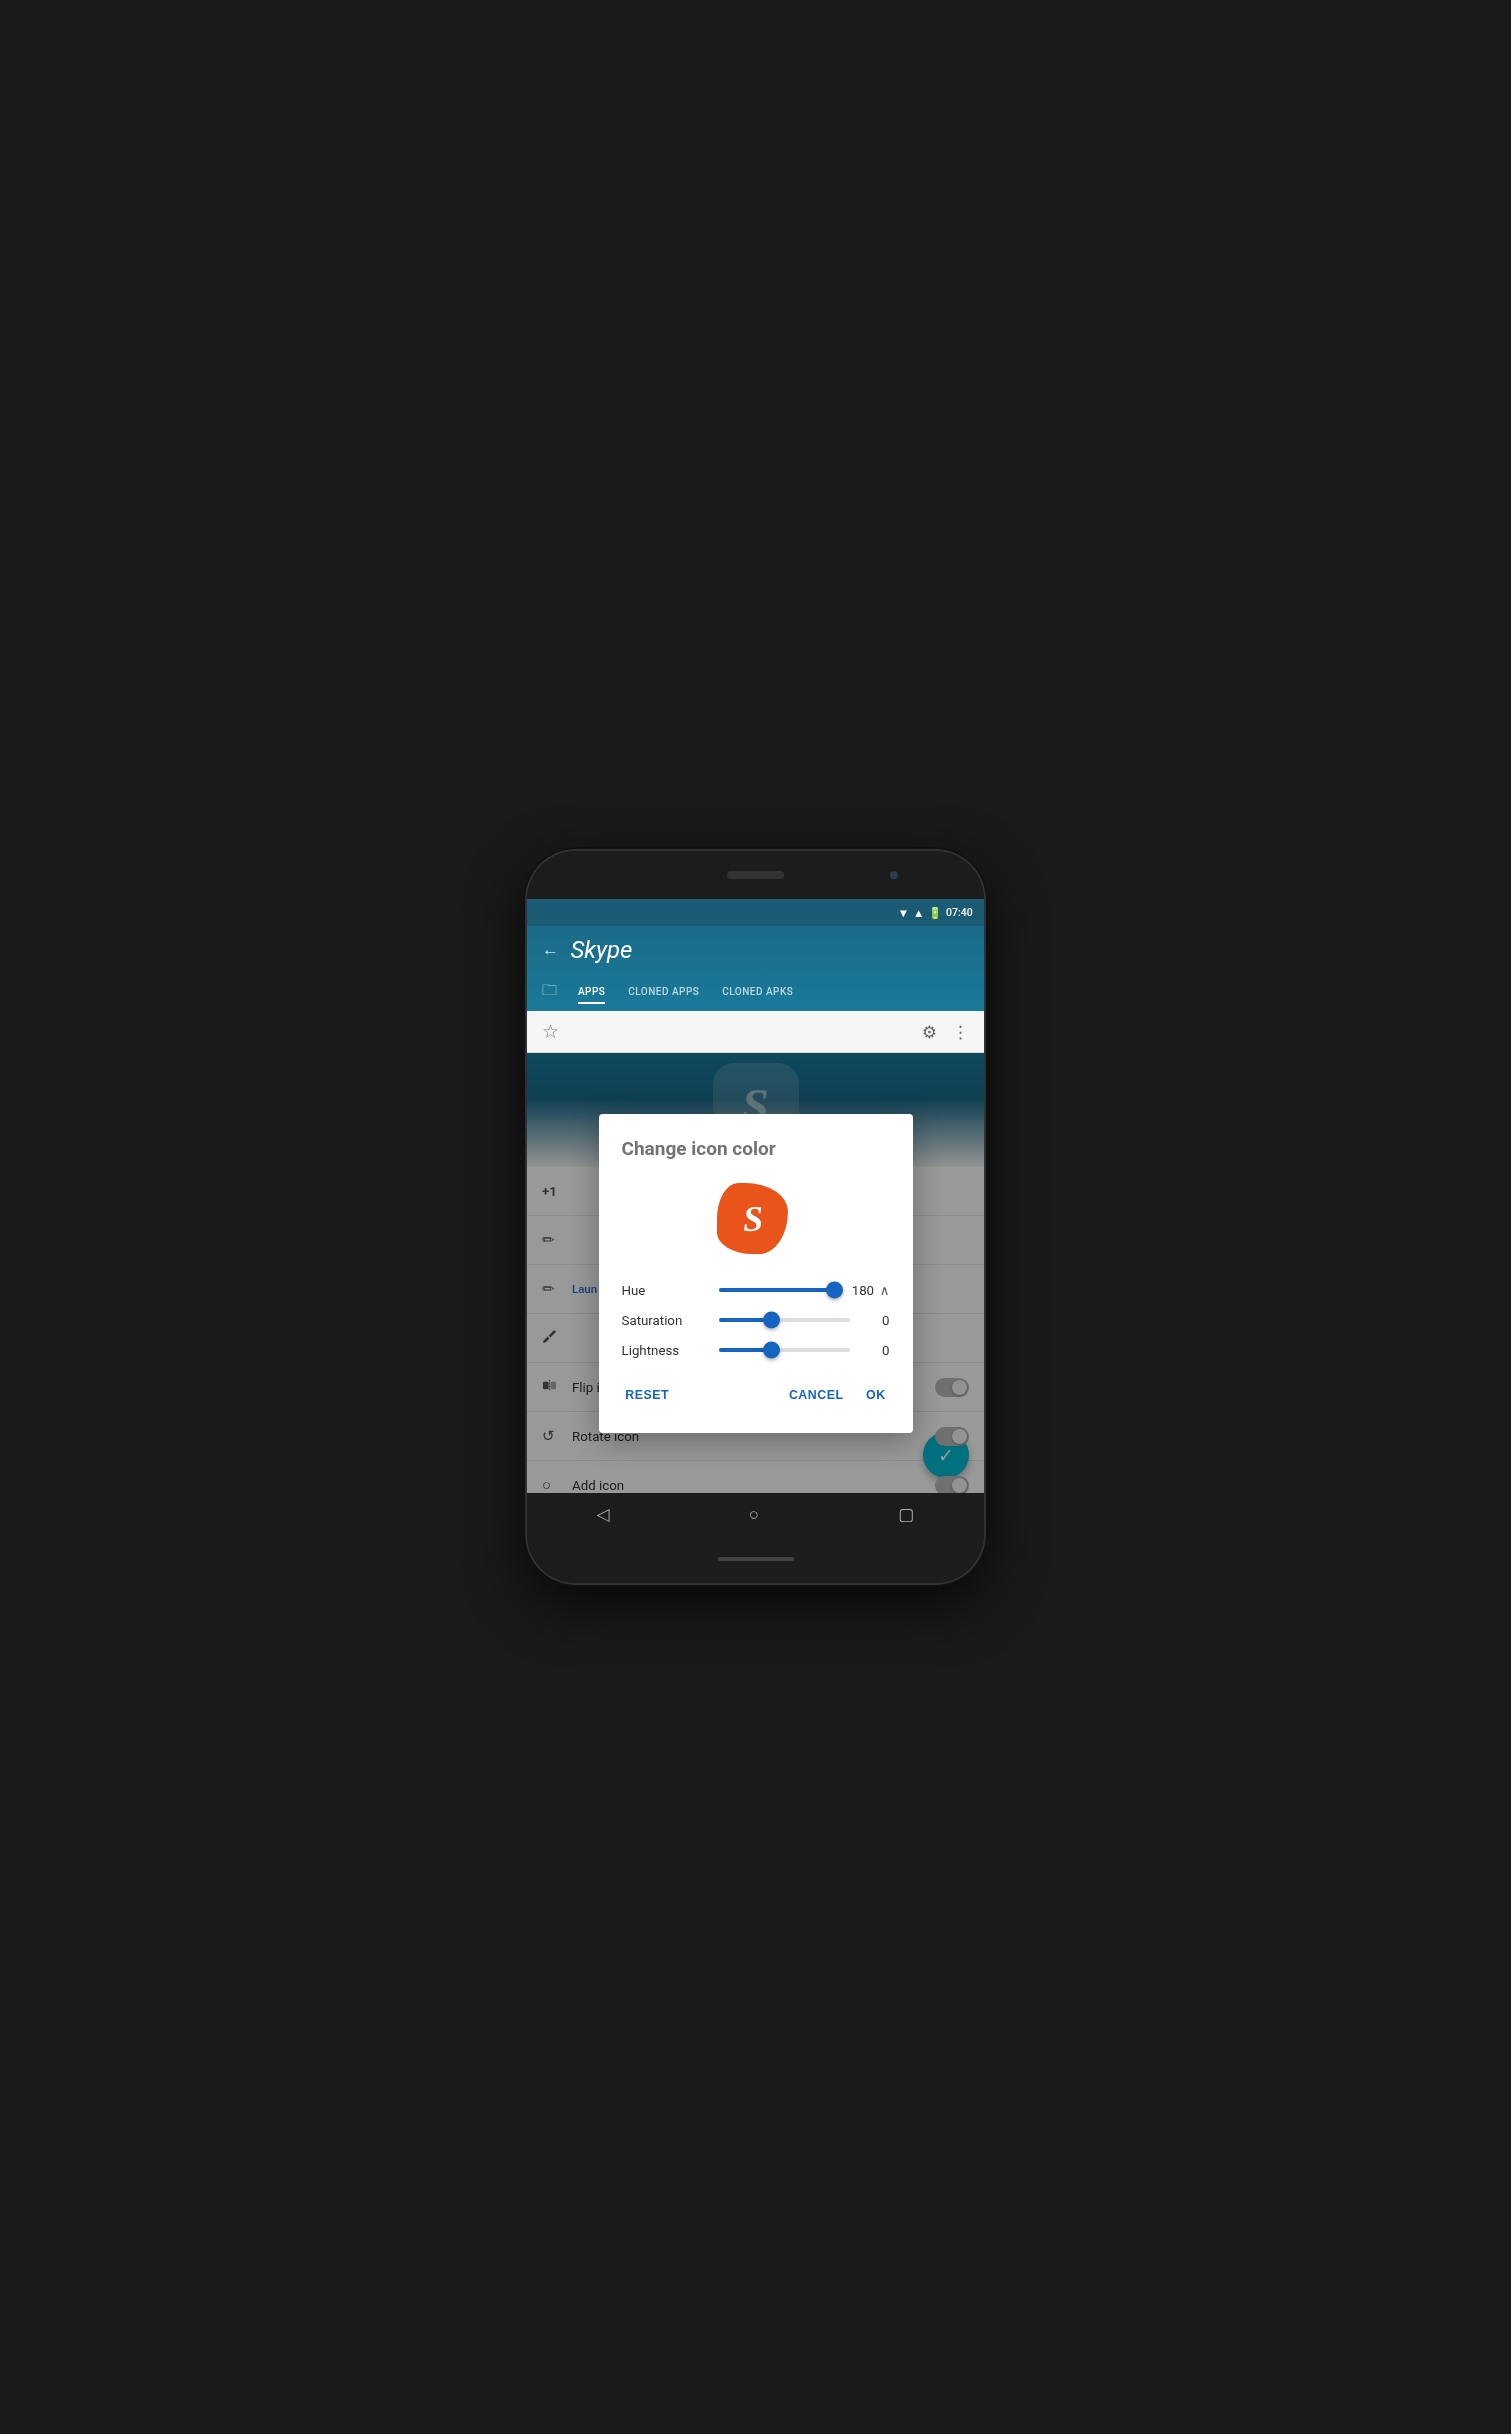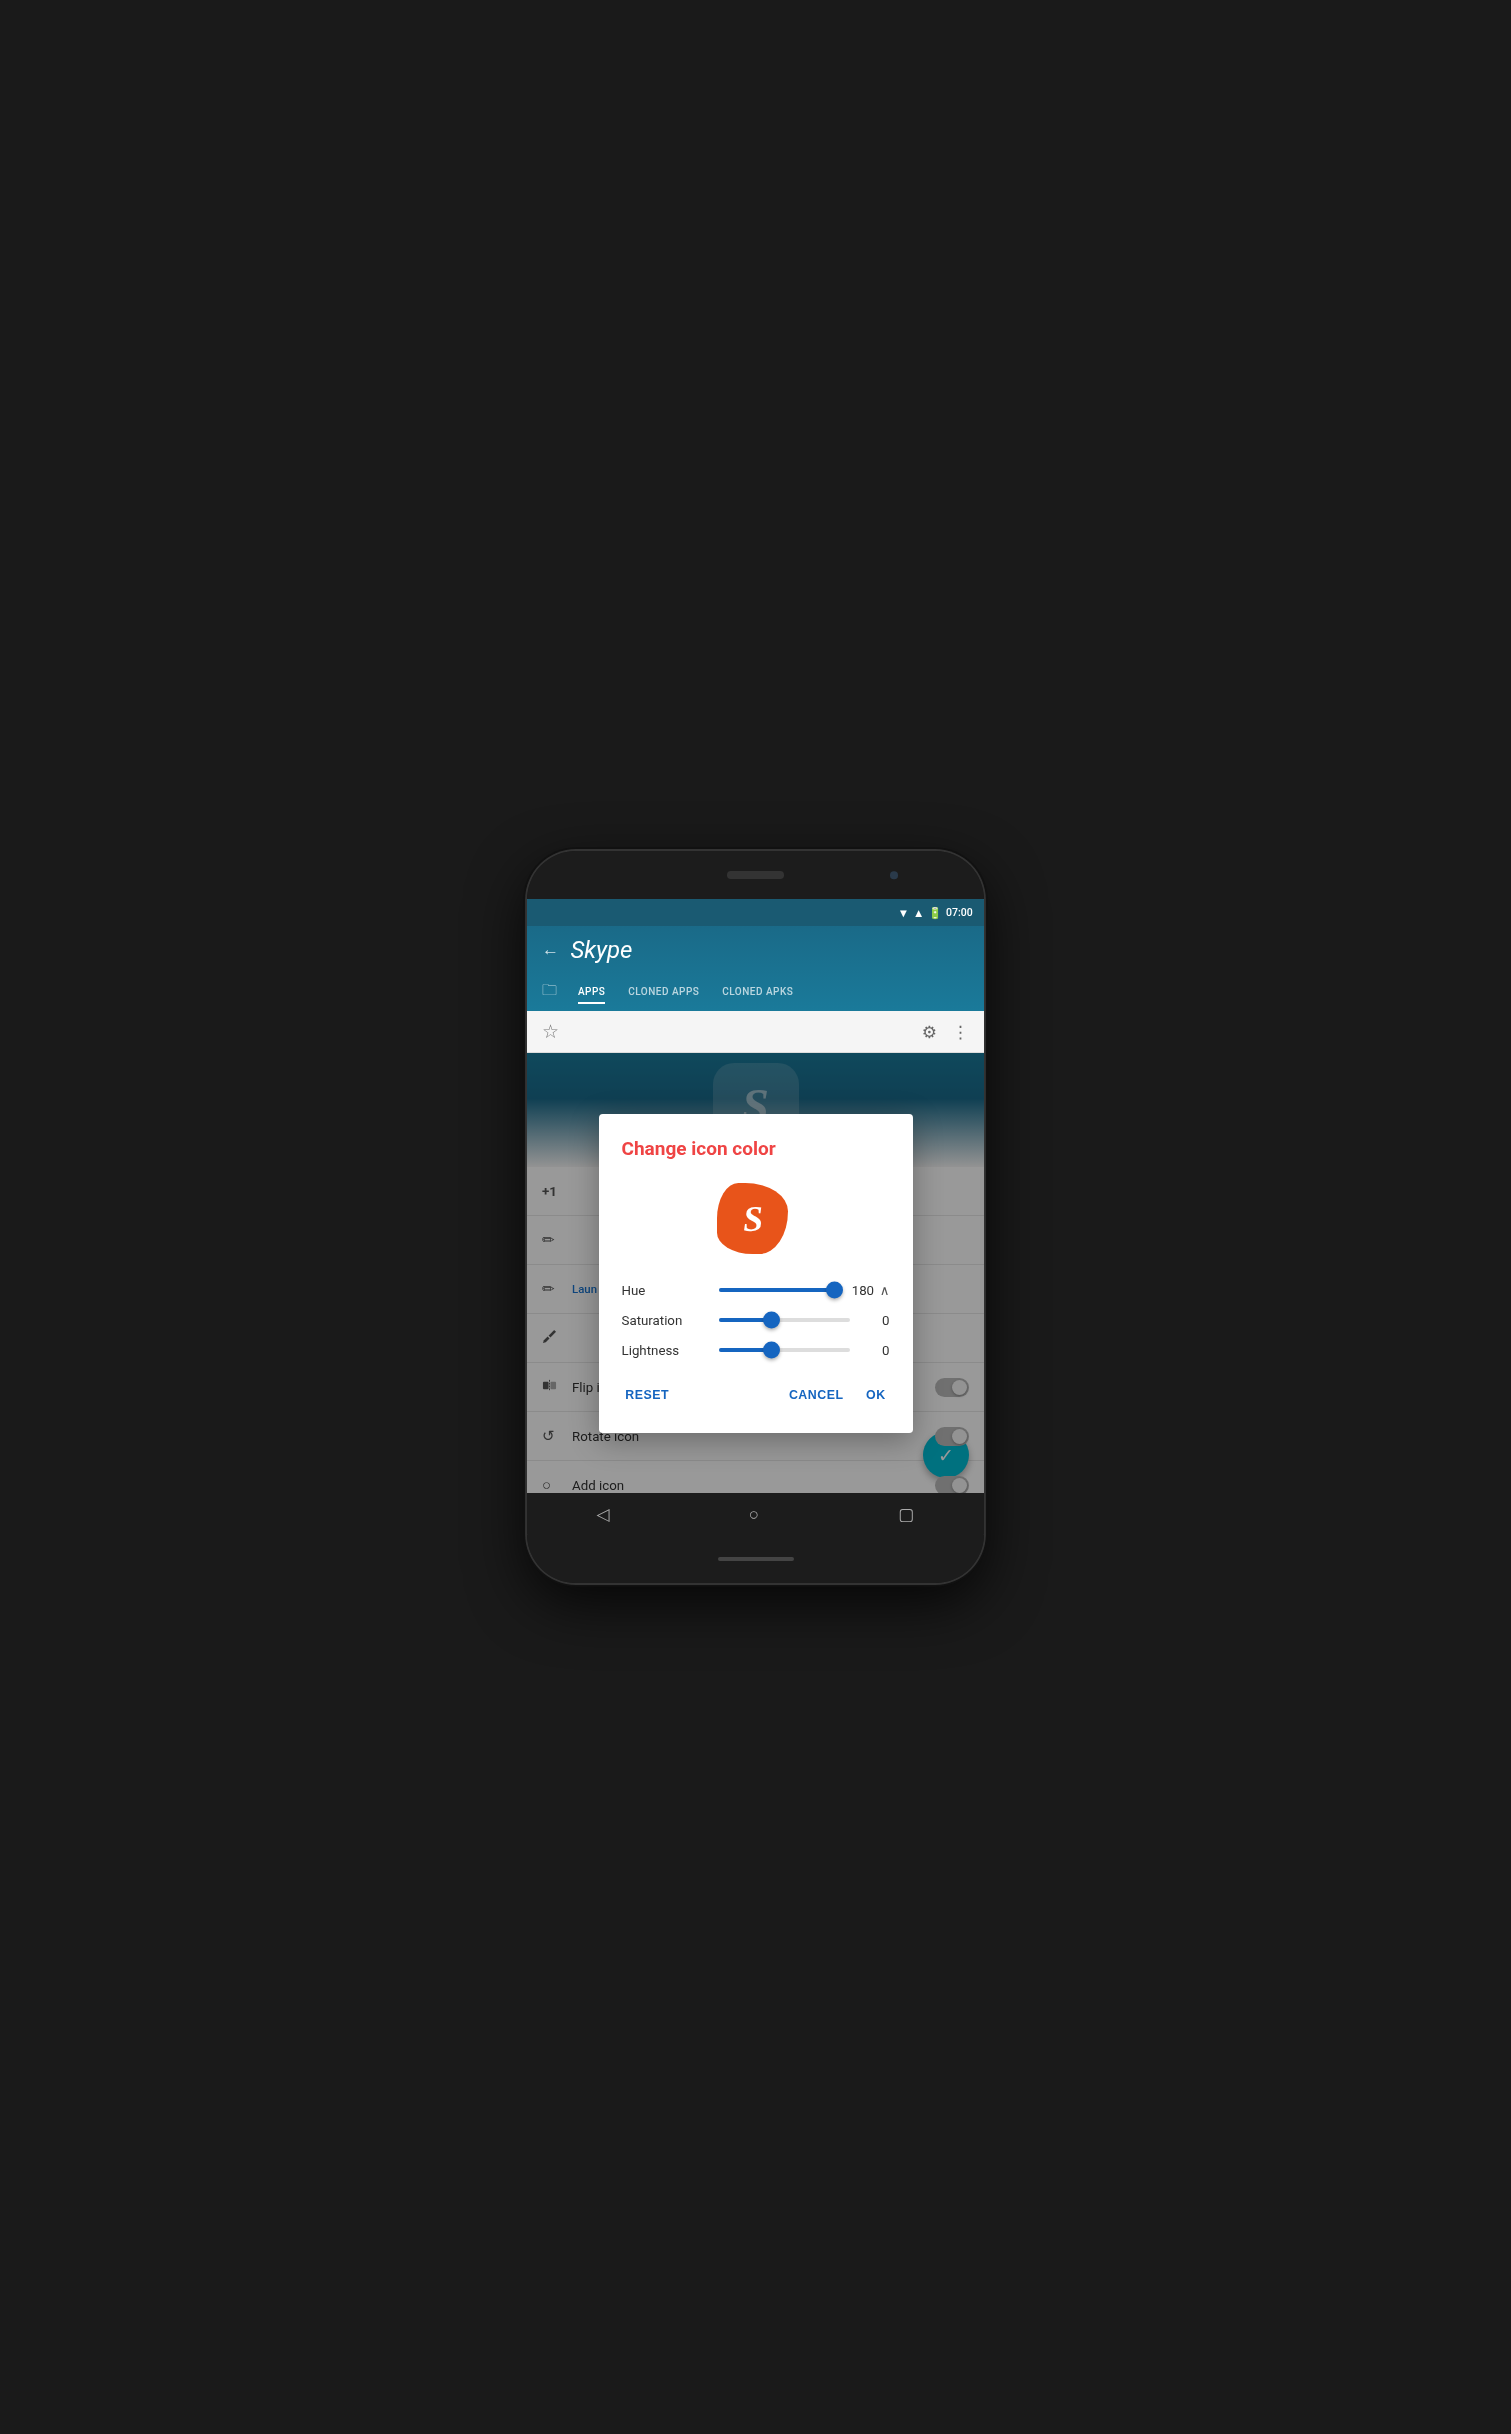--- a/index.html
+++ b/index.html
@@ -292,21 +292,21 @@
       background: white;
       border-radius: 3.8px;
       width: 314px;
       padding: 23px;
       box-shadow: 0 7.6px 30px rgba(0,0,0,0.3);
     }
 
     .modal-title {
       font-size: 19px;
       font-weight: 700;
-      color: #ef4444;
+      color: #737373;
       margin-bottom: 19px;
     }
 
     .skype-icon-preview {
       display: flex;
       justify-content: center;
       margin-bottom: 23px;
     }
 
     .slider-row {
@@ -433,21 +433,21 @@
     <div class="camera"></div>
   </div>
 
   <div class="phone-screen">
 
     <div class="status-bar">
       <div class="status-bar-right">
         <span class="wifi-icon">▼</span>
         <span class="signal-icon">▲</span>
         <span class="battery-icon">🔋</span>
-        <span>07:00</span>
+        <span>07:40</span>
       </div>
     </div>
 
     <div class="app-header">
       <div class="header-top">
         <span class="back-arrow">←</span>
         <span class="app-title">Skype</span>
       </div>
       <div class="tabs">
         <span class="folder-icon-tab">🗀</span>

